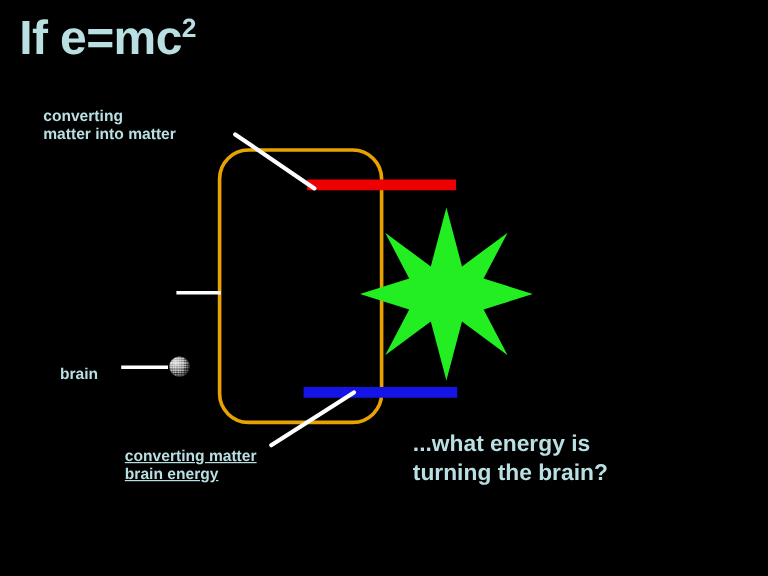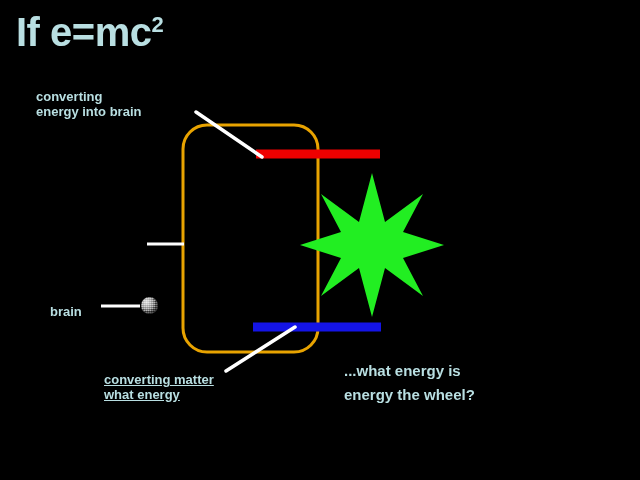--- a/index.html
+++ b/index.html
@@ -64,21 +64,21 @@
   #label-brain {
     left: 50px;
     top: 304px;
     width: 52px;
     text-align: left;
   }
   #label-question {
     left: 344px;
     top: 359px;
     width: 240px;
-    font-size: 15px;
+    font-size: 19px;
     line-height: 24px;
   }
 
   
   #vector {
     position: absolute;
     left: 0;
     top: 0;
     width: 640px;
     height: 480px;
@@ -147,29 +147,29 @@
   </svg>
 
   <div id="brain-icon">
     <div class="speck"></div>
   </div>
 
   <div class="title"><span>If e=mc</span><span class="sup">2</span></div>
 
   <div class="label" id="label-convert-e2m">
     <div>converting</div>
-    <div>energy into brain</div>
+    <div>matter into matter</div>
   </div>
 
   <div class="label" id="label-convert-m2e">
     <div>converting matter</div>
-    <div>what energy</div>
+    <div>brain energy</div>
   </div>
 
 
   <div class="label" id="label-brain">brain</div>
 
   <div class="label" id="label-question">
     <div>...what energy is</div>
-    <div>energy the wheel?</div>
+    <div>turning the brain?</div>
   </div>
 
 </div>
 
 </body></html>

